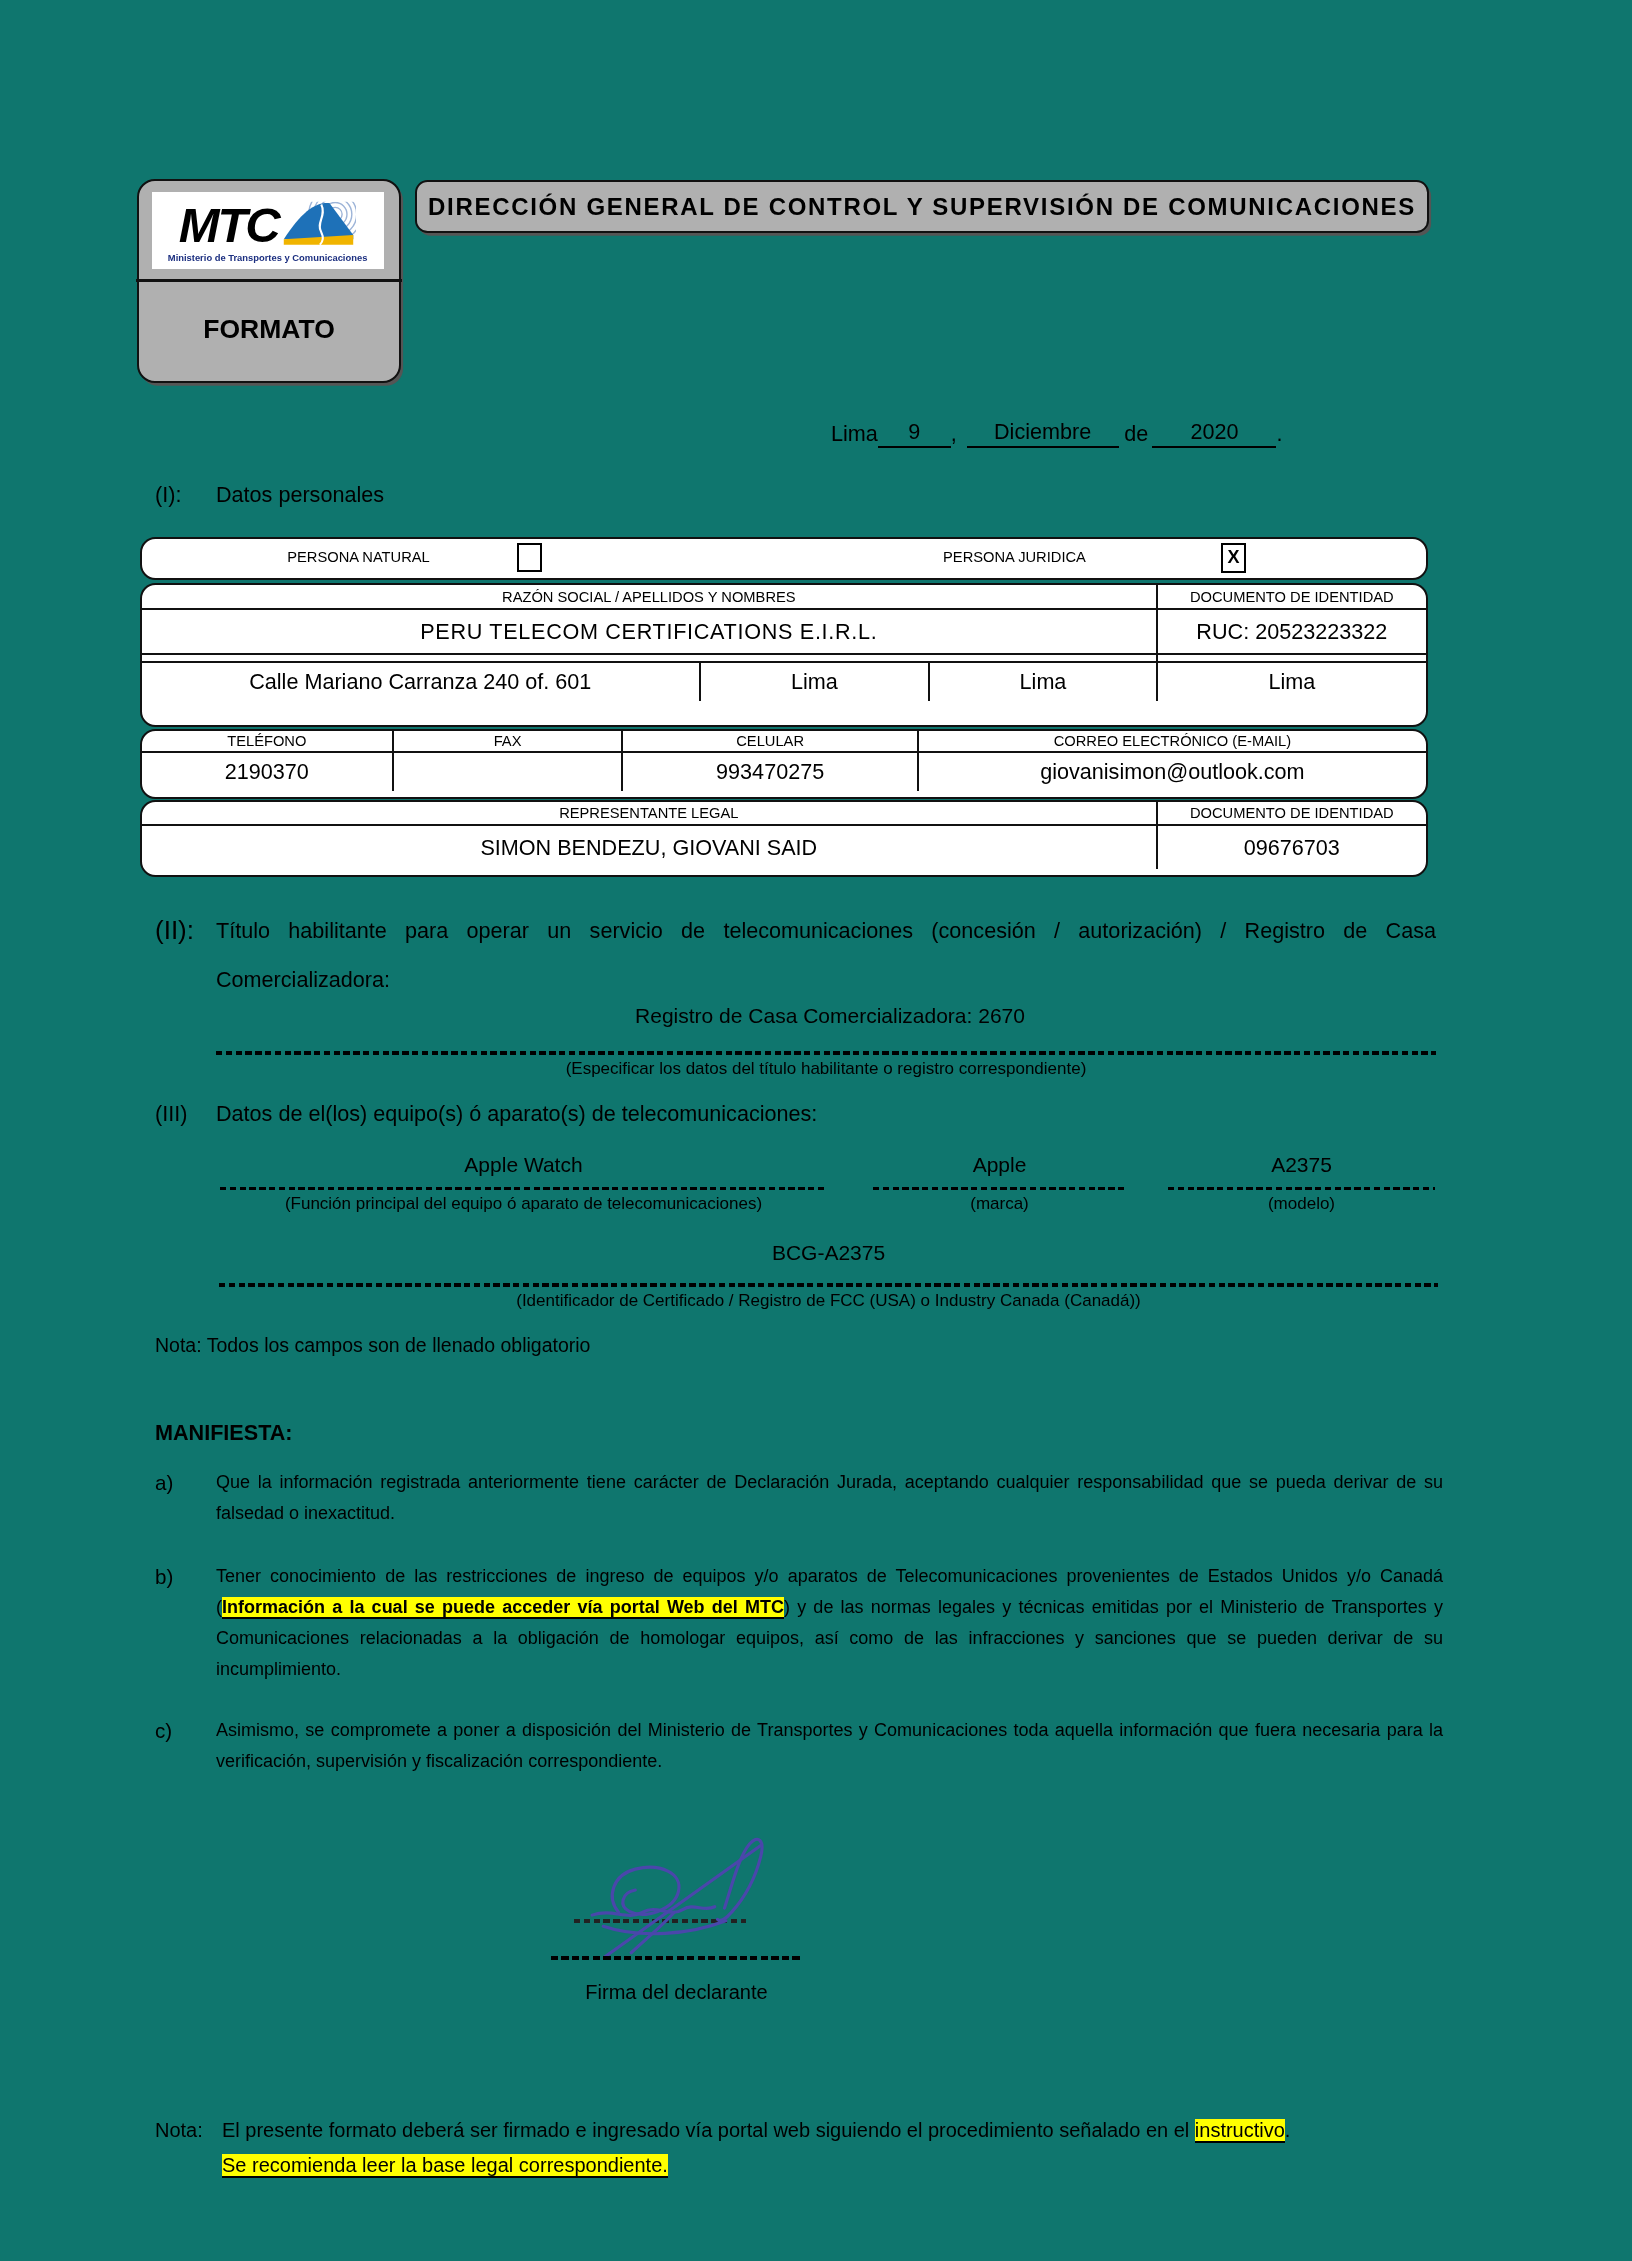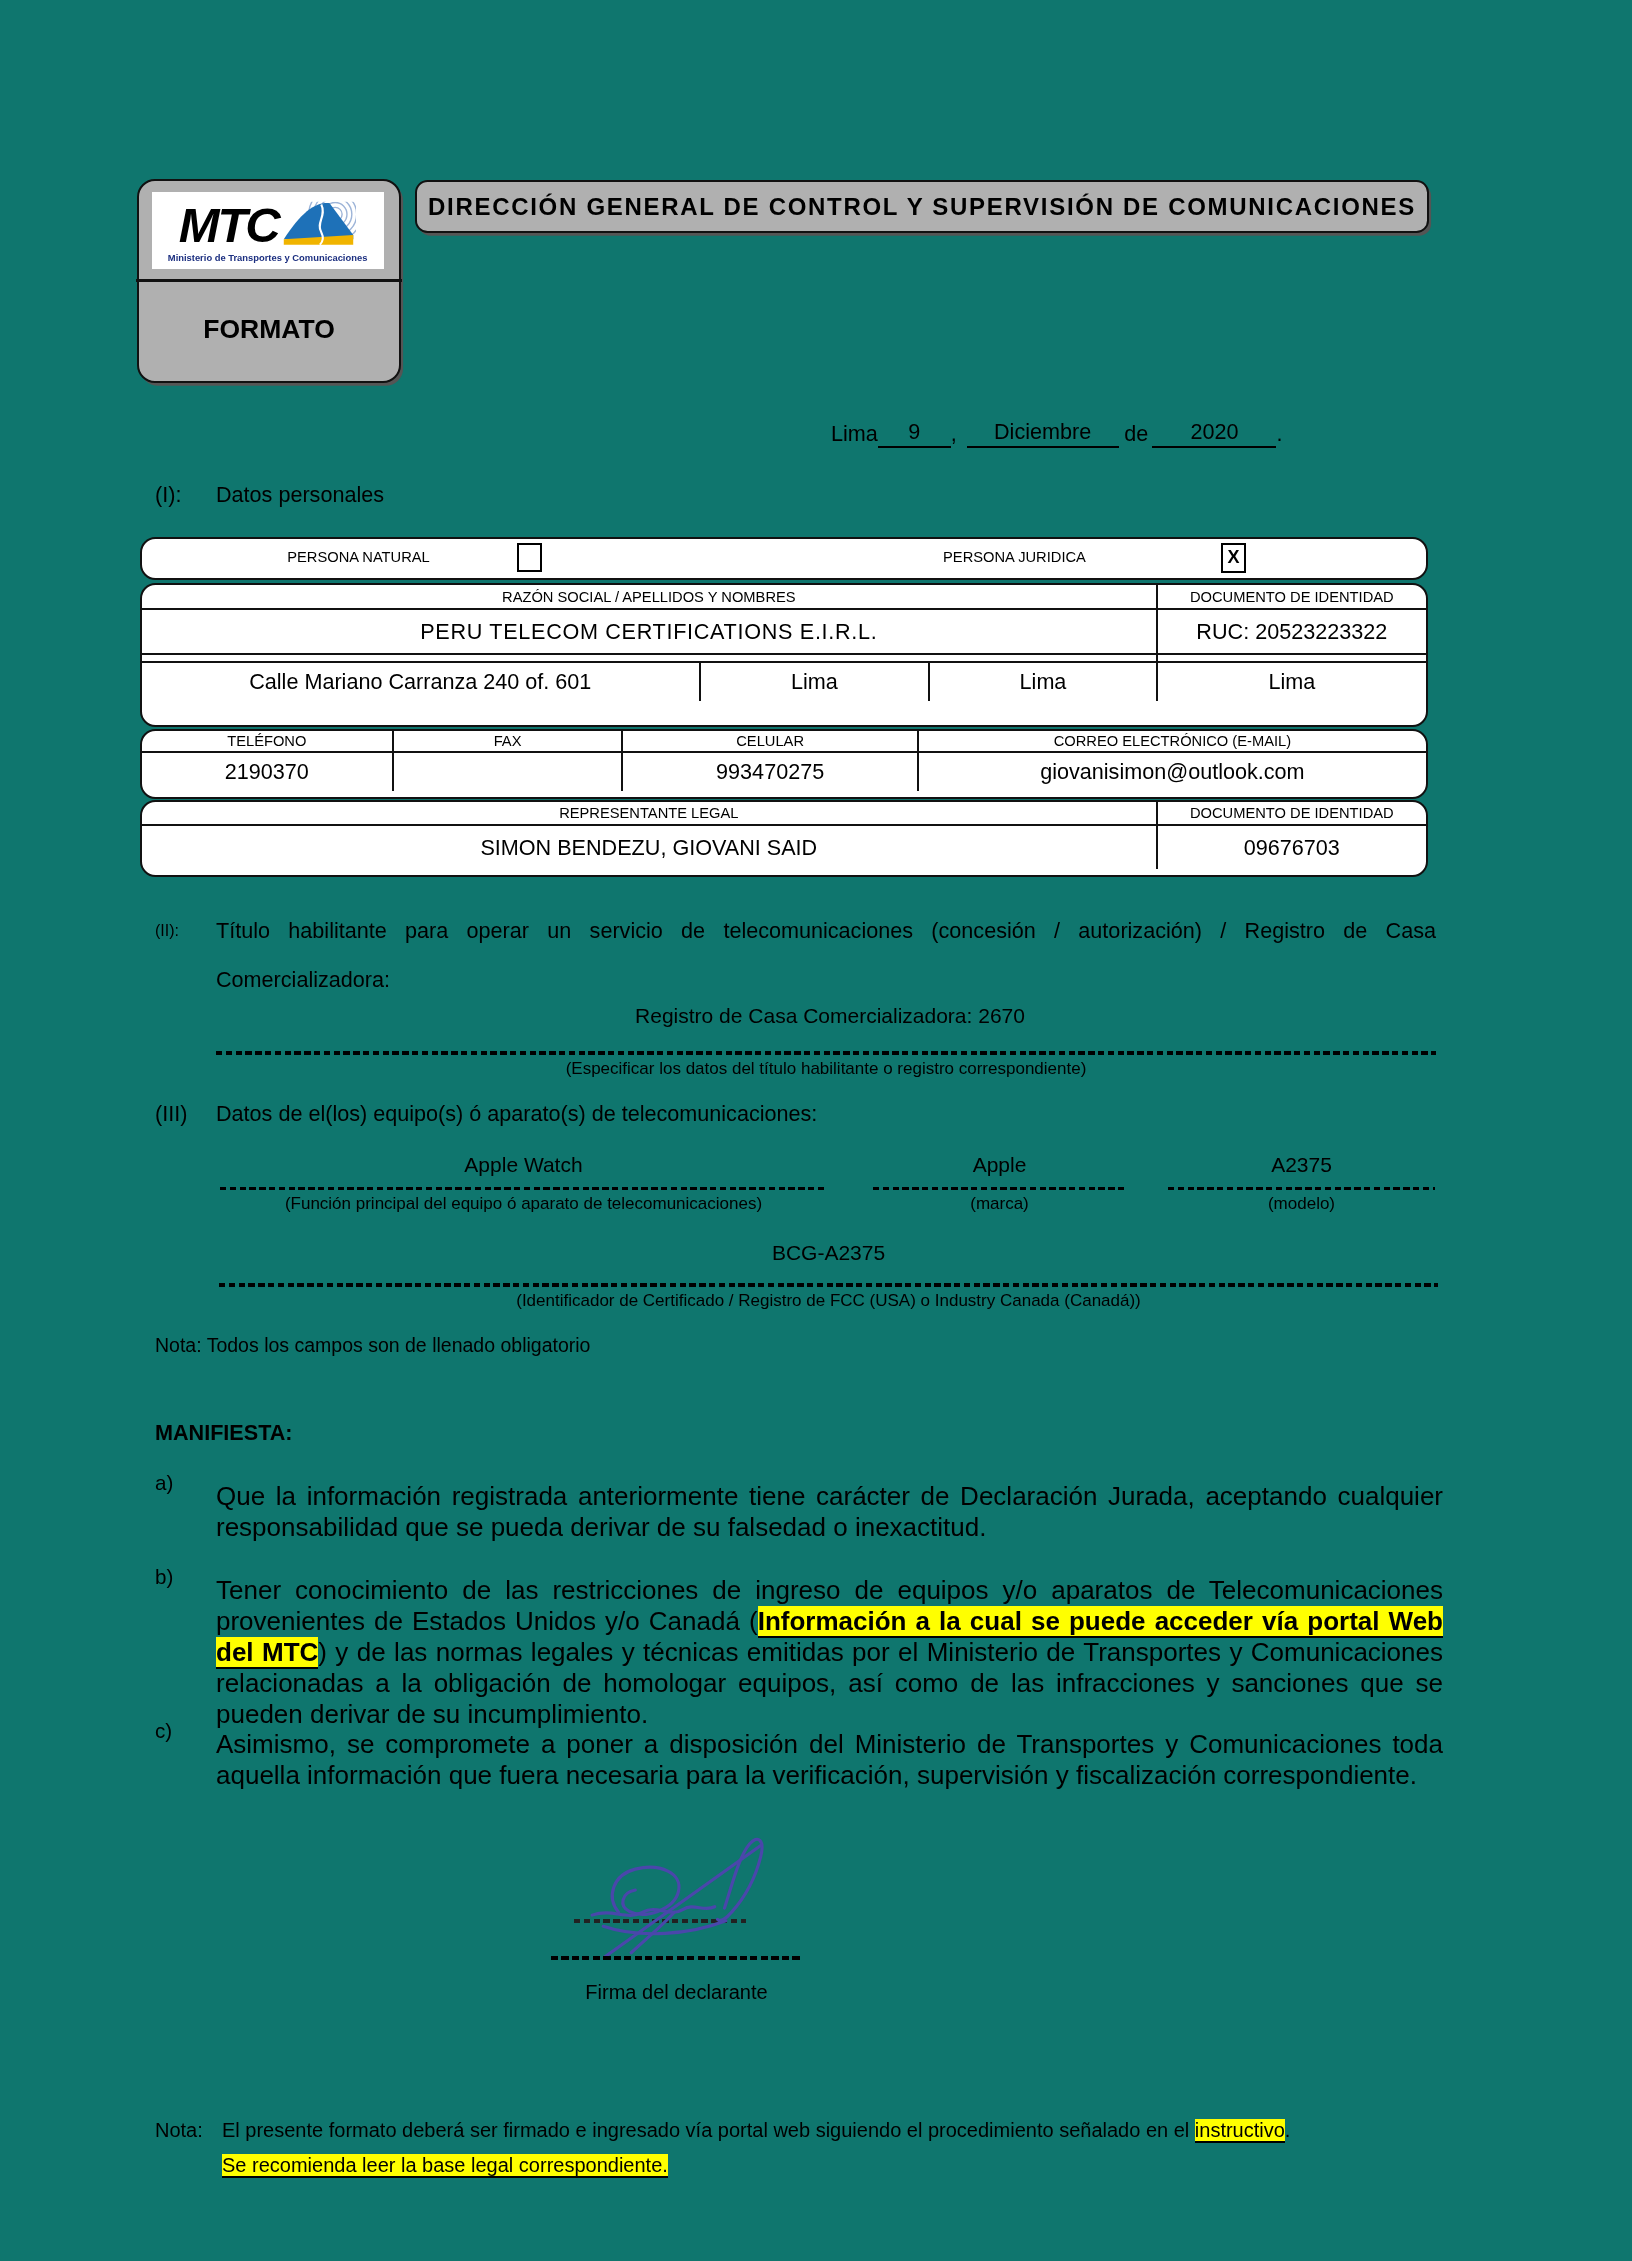--- a/index.html
+++ b/index.html
@@ -51,21 +51,21 @@
   .jtext{text-align:justify;}
   .dashline{height:3.5px;background:repeating-linear-gradient(90deg,#000 0 6.3px,transparent 6.3px 9.8px);}
   .caption{font-size:17px;text-align:center;}
   .field{position:absolute;text-align:center;}
   .field-value{font-size:21px;margin-bottom:9.8px;}
   .center-note{position:absolute;text-align:center;font-size:21px;}
 
   
   .mitem{position:absolute;left:155px;width:1288px;display:flex;}
   .mnum{width:61px;flex:none;font-size:20.6px;line-height:31px;}
-  .mtext{flex:1;font-size:26px;line-height:31px;text-align:justify;margin-top:14px;}
+  .mtext{flex:1;font-size:18px;line-height:31px;text-align:justify;}
   .hl{background:#ffff00;border-bottom:2.8px solid #000;font-weight:bold;}
   .hl2{background:#ffff00;border-bottom:2.8px solid #000;}
   .plain-note{position:absolute;font-size:19.5px;}
   .man-title{position:absolute;left:155px;font-size:21.6px;font-weight:bold;}
 
   
   .sig-svg{position:absolute;left:567px;top:1834px;}
   .sig-smalldash{position:absolute;left:574px;top:1919px;width:172px;height:3.5px;background:repeating-linear-gradient(90deg,#222 0 6.3px,transparent 6.3px 9.8px);}
   .sig-maindash{position:absolute;left:551px;top:1956px;width:251px;height:4.2px;background:repeating-linear-gradient(90deg,#000 0 7px,transparent 7px 10.5px);}
   .sig-caption{position:absolute;left:551px;top:1981px;width:251px;text-align:center;font-size:20px;}
@@ -177,21 +177,21 @@
       <div class="tcell rb">REPRESENTANTE LEGAL</div>
       <div class="tcell">DOCUMENTO DE IDENTIDAD</div>
     </div>
     <div class="trow cols2 val" style="height:43px">
       <div class="tcell rb">SIMON BENDEZU, GIOVANI SAID</div>
       <div class="tcell">09676703</div>
     </div>
   </div>
 
   <div class="para" style="left:155px;top:906px;width:1281px">
-    <span class="sec-num" style="font-size:16px;line-height:49px">(II):</span>
+    <span class="sec-num" style="font-size:26px;line-height:49px">(II):</span>
     <span class="jtext" style="flex:1;font-size:21.6px;line-height:49px">Título habilitante para operar un servicio de telecomunicaciones (concesión / autorización) / Registro de Casa Comercializadora:</span>
   </div>
 
   <div class="center-note" style="left:216px;top:1004px;width:1228px">Registro de Casa Comercializadora: 2670</div>
   <div class="dashline" style="position:absolute;left:216px;top:1051px;width:1220px"></div>
   <div class="caption" style="position:absolute;left:216px;top:1059px;width:1220px">(Especificar los datos del título habilitante o registro correspondiente)</div>
 
   <div class="sec-head" style="top:1101px">
     <span class="sec-num">(III)</span>
     <span>Datos de el(los) equipo(s) ó aparato(s) de telecomunicaciones:</span>

